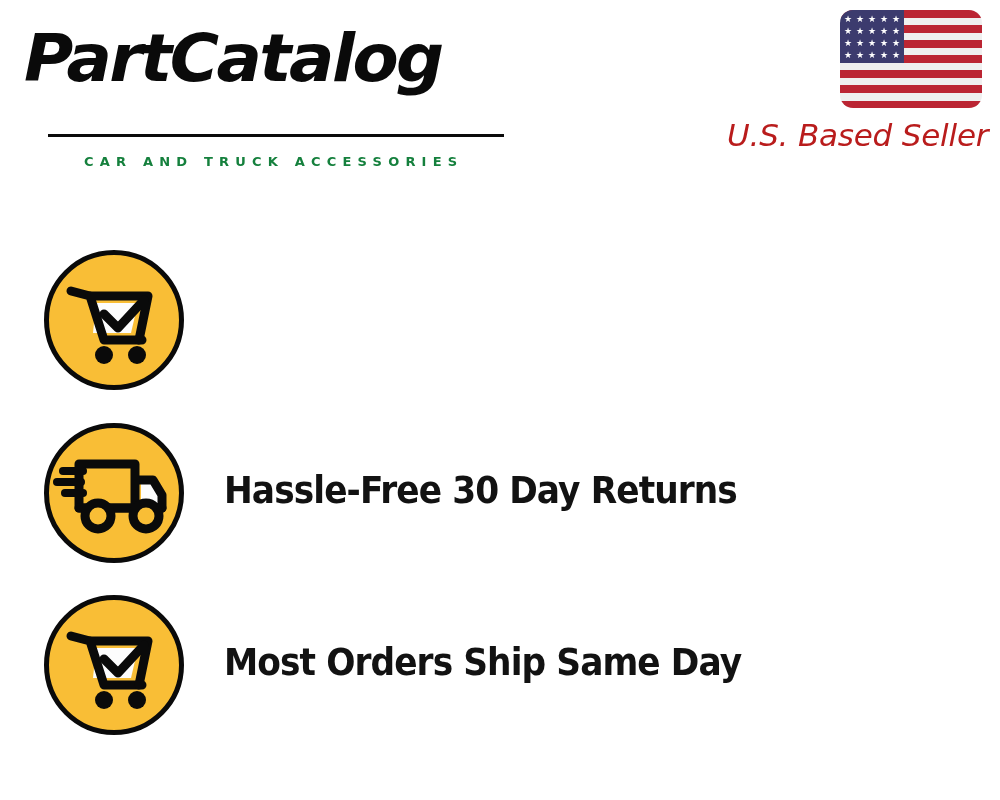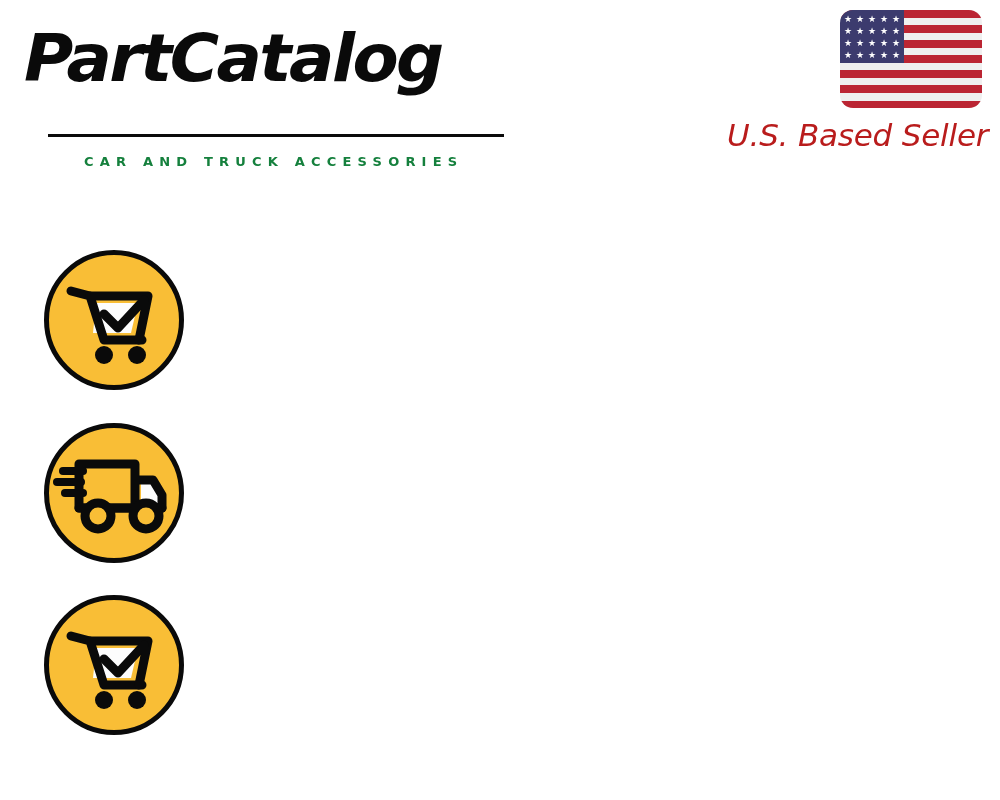--- a/index.html
+++ b/index.html
@@ -244,26 +244,32 @@
       <path d="M30 36 L86 36 L86 80 L30 80 Z" fill="none" stroke="#0a0a0a" stroke-width="9" stroke-linejoin="round"></path>
       <path d="M86 52 L104 52 L113 67 L113 80 L86 80" fill="none" stroke="#0a0a0a" stroke-width="9" stroke-linejoin="round"></path>
       <path d="M30 80 L113 80" stroke="#0a0a0a" stroke-width="9" stroke-linecap="round"></path>
       <path d="M14 43 L34 43" stroke="#0a0a0a" stroke-width="8" stroke-linecap="round"></path>
       <path d="M8 54 L32 54" stroke="#0a0a0a" stroke-width="8" stroke-linecap="round"></path>
       <path d="M16 65 L34 65" stroke="#0a0a0a" stroke-width="8" stroke-linecap="round"></path>
       <circle cx="49" cy="88" r="13" fill="#f9be36" stroke="#0a0a0a" stroke-width="9"></circle>
       <circle cx="97" cy="88" r="13" fill="#f9be36" stroke="#0a0a0a" stroke-width="9"></circle>
     </svg>
   </div>
+  <div class="feature-text">
+    <div class="feature-title">Hassle-Free 30 Day Returns</div>
+  </div>
 </div>
 
 <div class="feature-row" id="feature-row-2">
   <div class="badge-circle">
     <svg width="130" height="130" viewBox="0 0 130 130" aria-hidden="true">
       <polygon points="47,48 89,48 82,78 44,78" fill="#fdfdfd"></polygon>
       <path d="M22 36 L41 41 L55 85 L93 85" fill="none" stroke="#0a0a0a" stroke-width="9" stroke-linecap="round" stroke-linejoin="round"></path>
       <path d="M41 41 L99 41 L90 85" fill="none" stroke="#0a0a0a" stroke-width="9" stroke-linecap="round" stroke-linejoin="round"></path>
       <path d="M55 59 L69 73 L95 45" fill="none" stroke="#0a0a0a" stroke-width="9" stroke-linecap="round" stroke-linejoin="round"></path>
       <circle cx="55" cy="100" r="9" fill="#0a0a0a"></circle>
       <circle cx="88" cy="100" r="9" fill="#0a0a0a"></circle>
     </svg>
   </div>
+  <div class="feature-text">
+    <div class="feature-title">Most Orders Ship Same Day</div>
+  </div>
 </div>
 
 </body></html>

